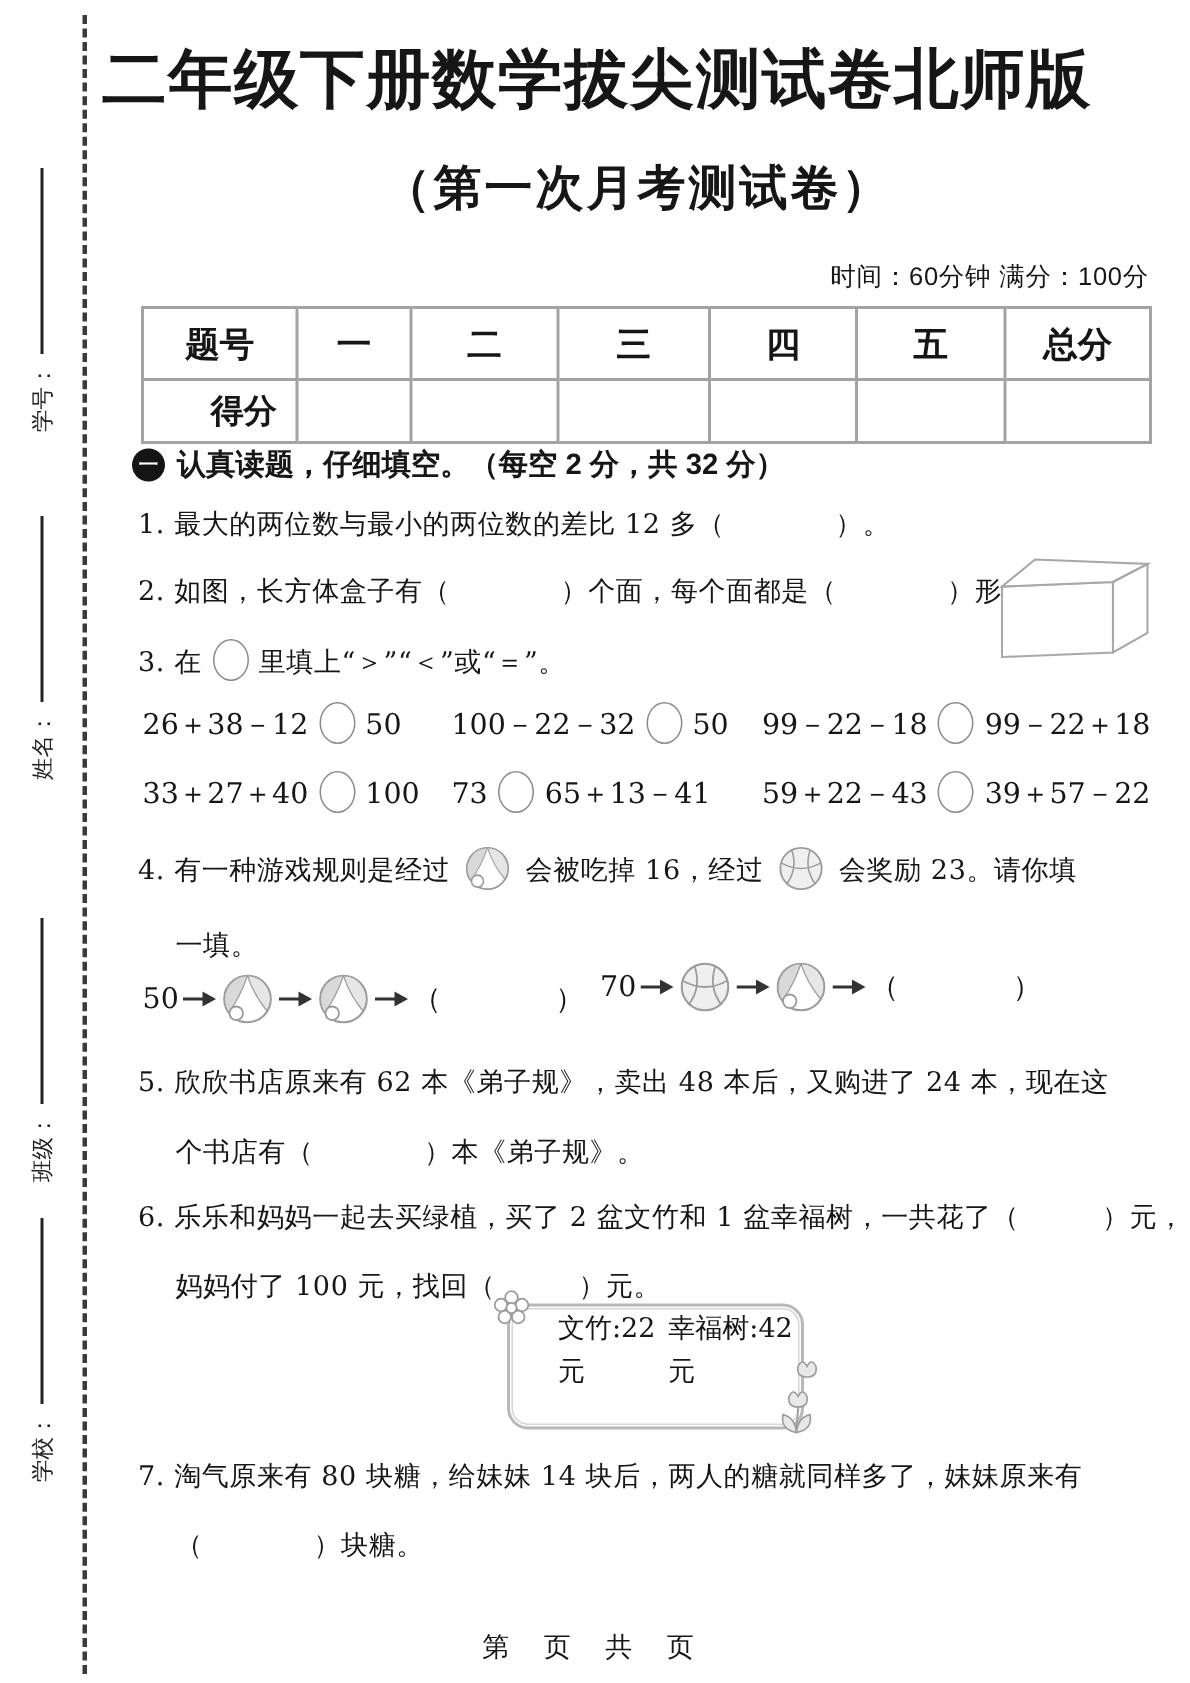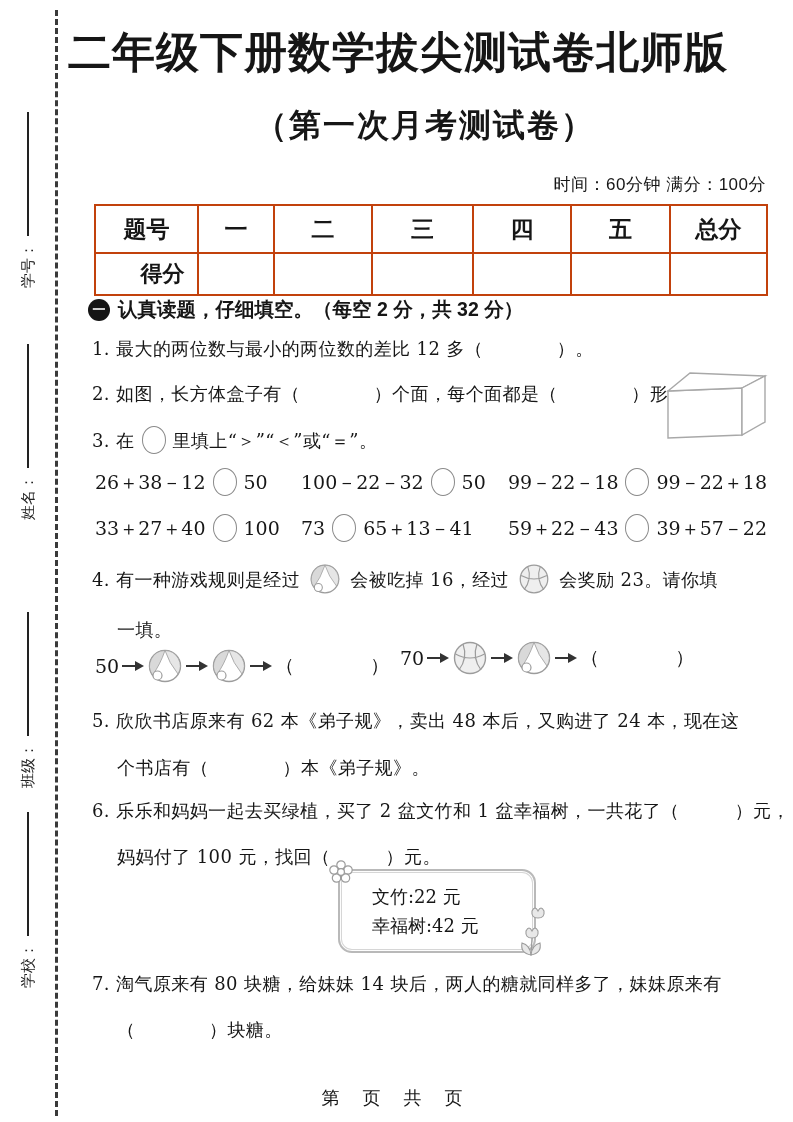--- a/index.html
+++ b/index.html
@@ -24,21 +24,21 @@
   .title   { position:absolute; left:68px; width:690px; top:24px; text-align:left;
              font-size:43px; font-weight:bold; letter-spacing:1px; }
   .subtitle{ position:absolute; left:80px; width:690px; top:104px; text-align:center;
              font-size:32px; font-weight:bold; letter-spacing:2px; }
   .meta    { position:absolute; left:90px; width:676px; top:173px; text-align:right;
              font-size:17px; letter-spacing:0.5px; }
 
   
   .score-table { position:absolute; left:94px; top:204px; width:672px;
                  border-collapse:collapse; table-layout:fixed; }
-  .score-table td, .score-table th { border:2px solid #c2410c; padding:0; }
+  .score-table td, .score-table th { border:2px solid #a3a3a3; padding:0; }
   .score-table tr.hdr td { height:46px; font-size:23px; font-weight:bold; text-align:center; }
   .score-table tr.scr td { height:40px; font-size:22px; font-weight:bold;padding-left:32px; }
   .score-table tr.scr td.lbl { text-align:center; }
 
   
   .section { position:absolute; left:88px; top:296px; display:flex; align-items:center; gap:8px;
              font-size:19.5px; font-weight:bold; }
   .sec-num { display:inline-flex; align-items:center; justify-content:center;
              width:22px; height:22px; border-radius:50%; background:#141414; color:#fff;
              font-size:13px; font-weight:bold; flex:0 0 auto; }
@@ -57,21 +57,21 @@
 
   
   .chain { position:absolute; display:flex; align-items:center; gap:3px; font-size:19px; white-space:nowrap; }
   .ball  { vertical-align:middle; }
   .inline-ball { vertical-align:-9px; margin:0 3px; }
 
   
   .board { position:absolute; left:338px; top:869px; width:162px; height:80px;
            border:2.5px solid #b9b9b9; border-radius:14px; background:#fff;
            box-shadow:inset 0 0 0 1px #fdfdfd, inset 0 0 0 2px #d6d6d6;
-           display:flex; flex-direction:column; justify-content:center;
+           display:flex; flex-direction:row; justify-content:center;
            padding-left:32px; font-size:18px; line-height:29px; }
   .board-flower { position:absolute; left:-12px; top:-12px; }
   .board-tulips { position:absolute; right:-24px; bottom:-8px; }
 
   .footer { position:absolute; left:0; width:793px; top:1086px; text-align:center;
             font-size:18px; letter-spacing:9px; }
 
   .figure-box { position:absolute; left:660px; top:364px; }
 </style>
 </head>

